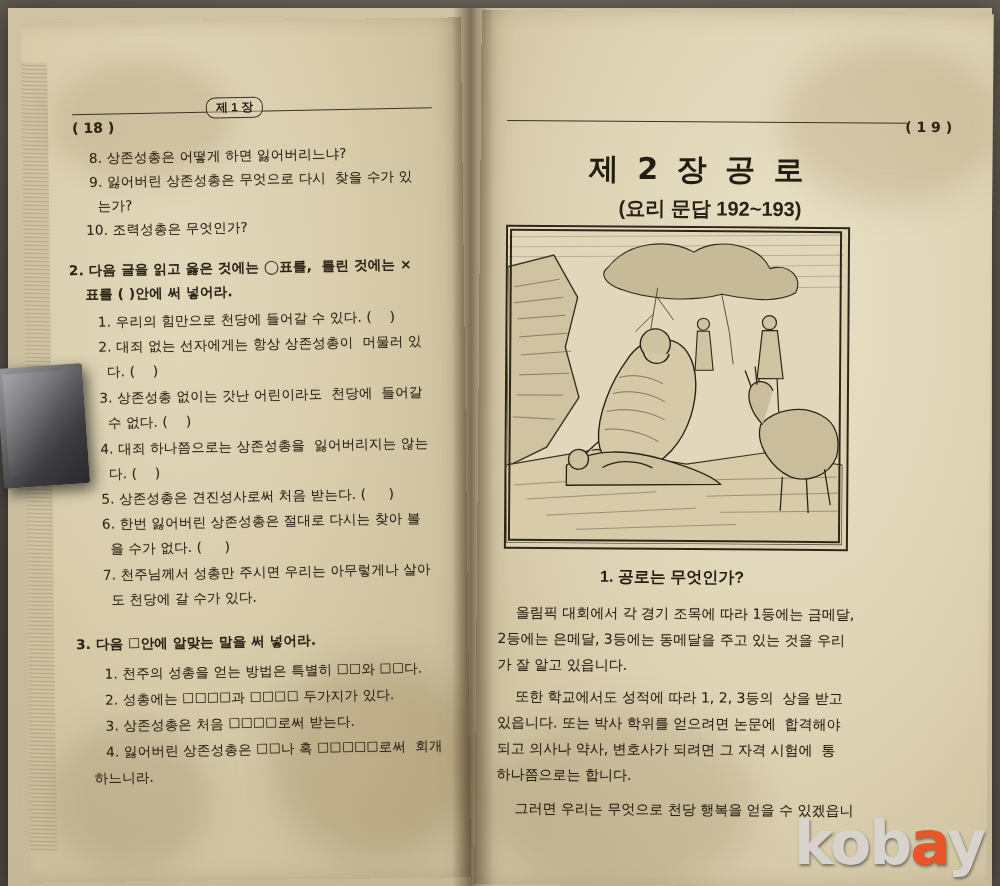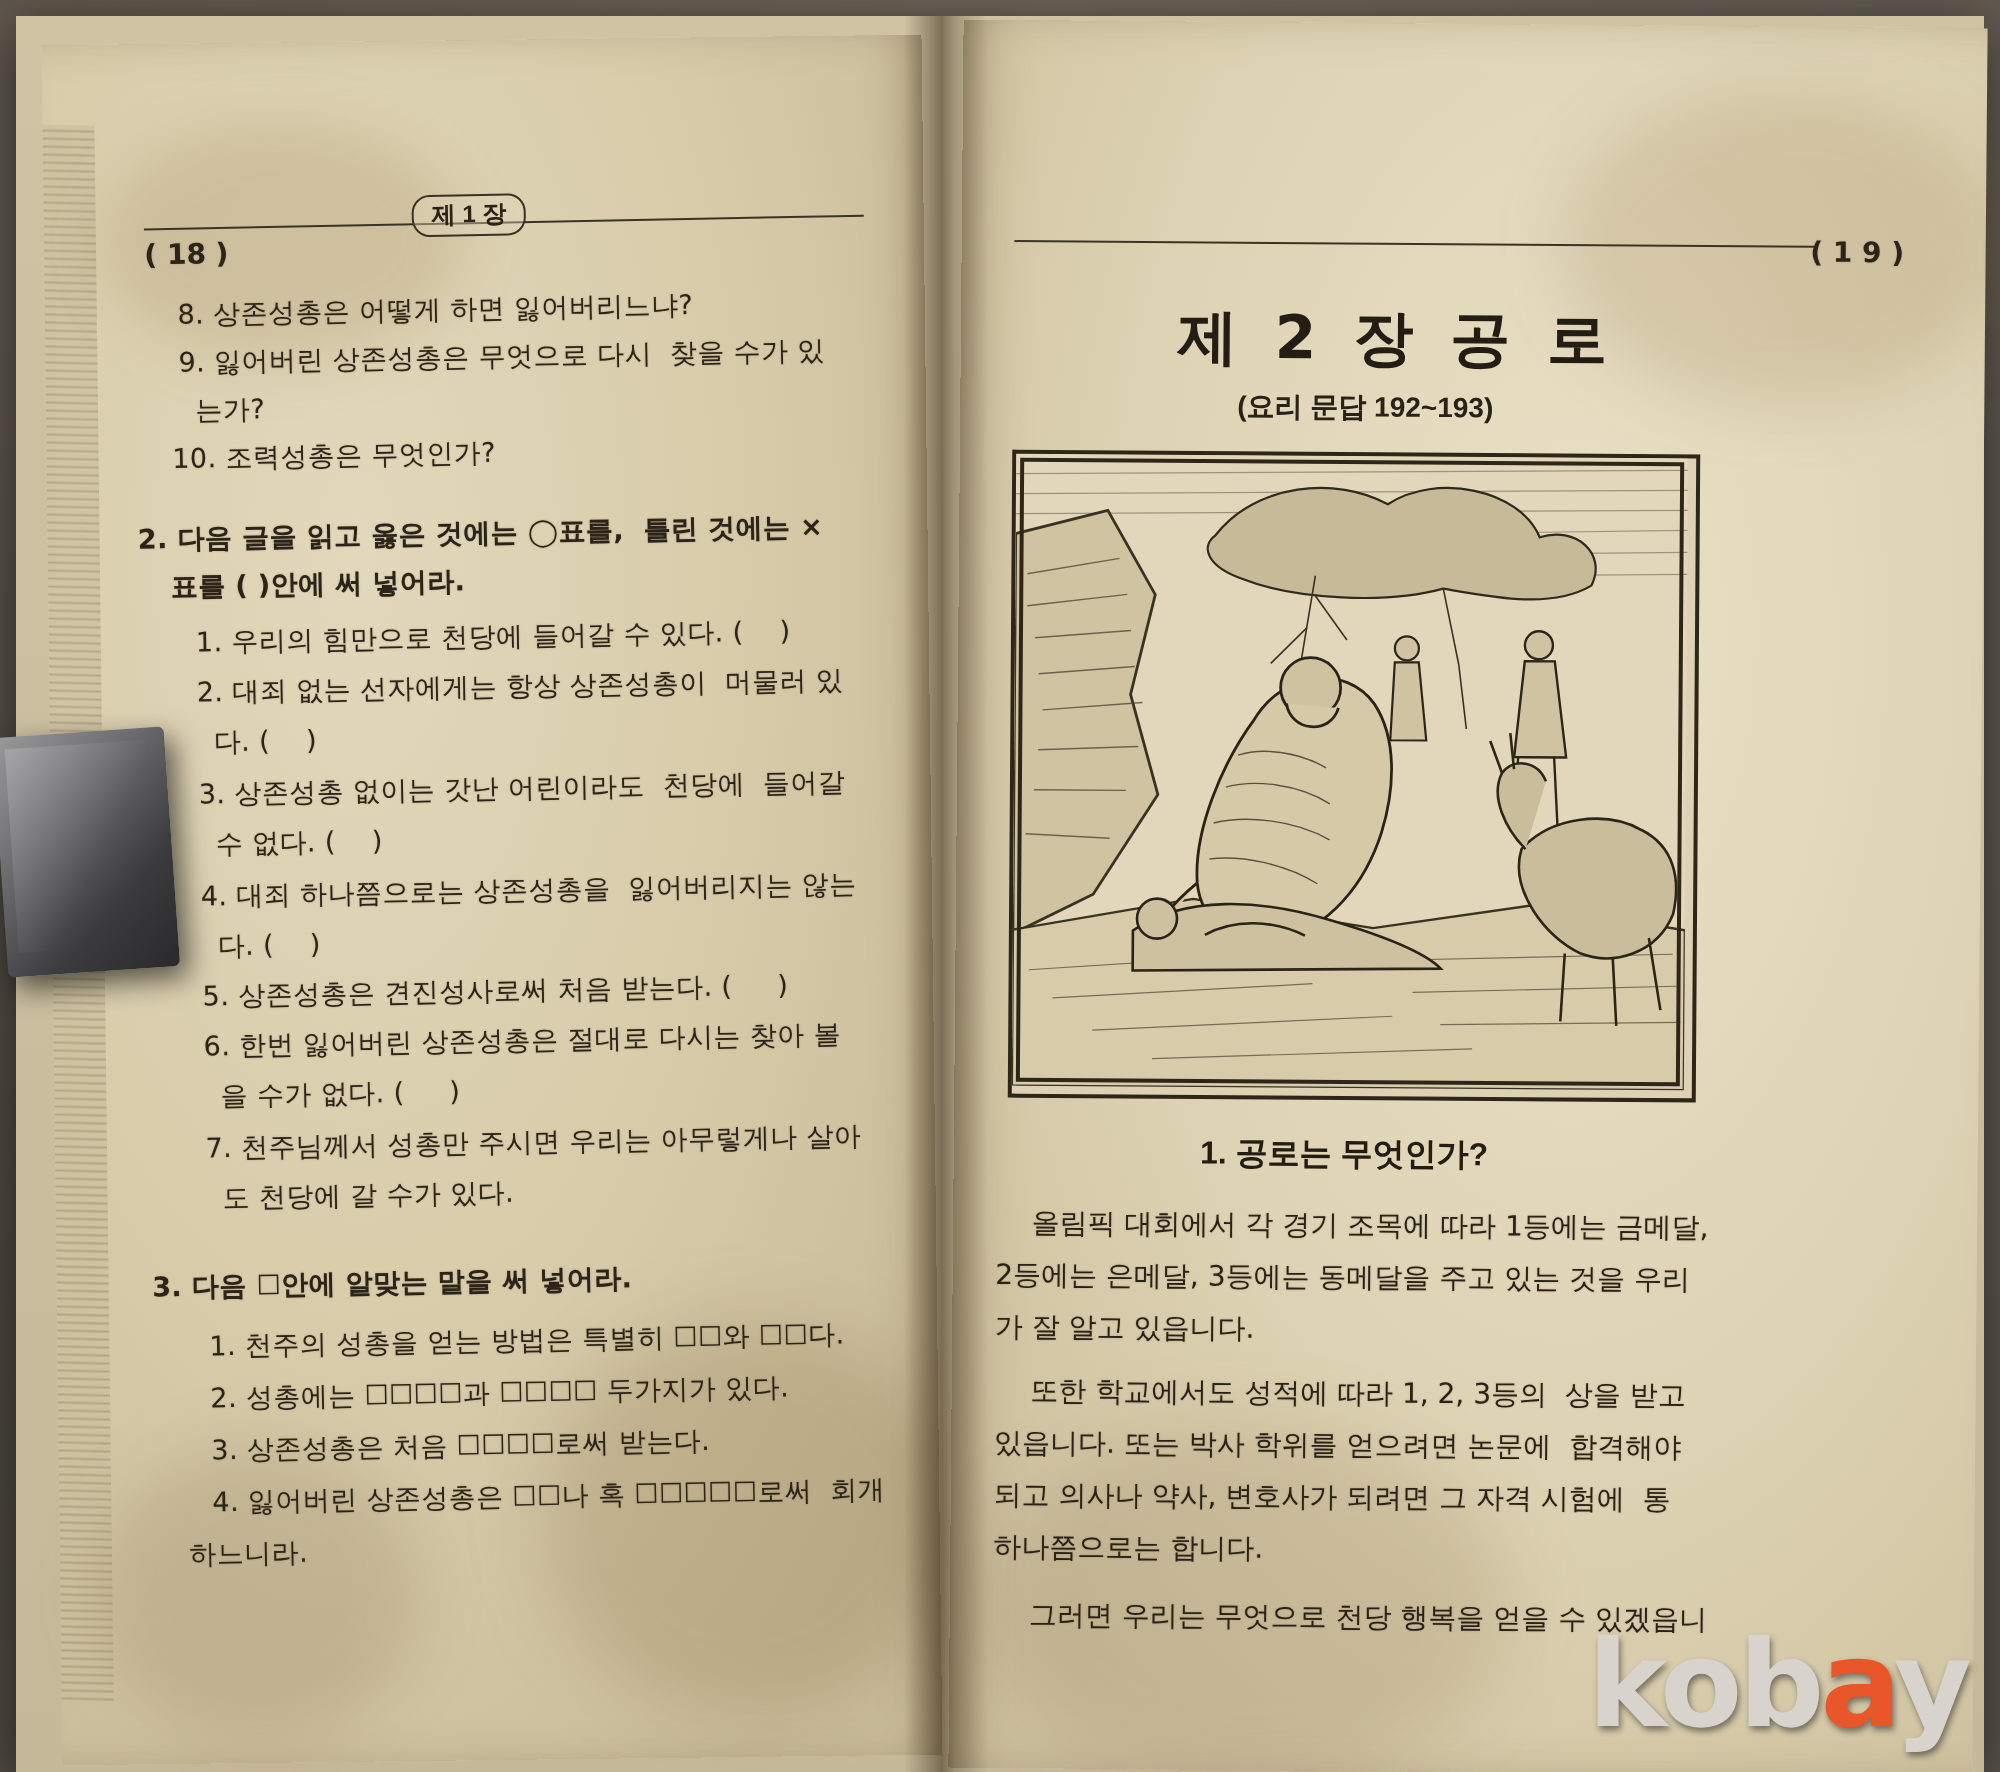--- a/index.html
+++ b/index.html
@@ -125,21 +125,21 @@
   .title2 {
     position: absolute;
     font-size: 30px;
     font-weight: 700;
     letter-spacing: 4px;
     color: #241d13;
     font-family: "DejaVu Sans", "Liberation Sans", sans-serif;
   }
   .subtitle2 {
     position: absolute;
-    font-size: 14px;
+    font-size: 20px;
     font-weight: 700;
     color: #2a2217;
   }
   .sect-head {
     position: absolute;
     font-size: 16px;
     font-weight: 700;
     color: #241d13;
   }
   .body-line { font-size: 14px; line-height: 21px; color: #2a2217; }

